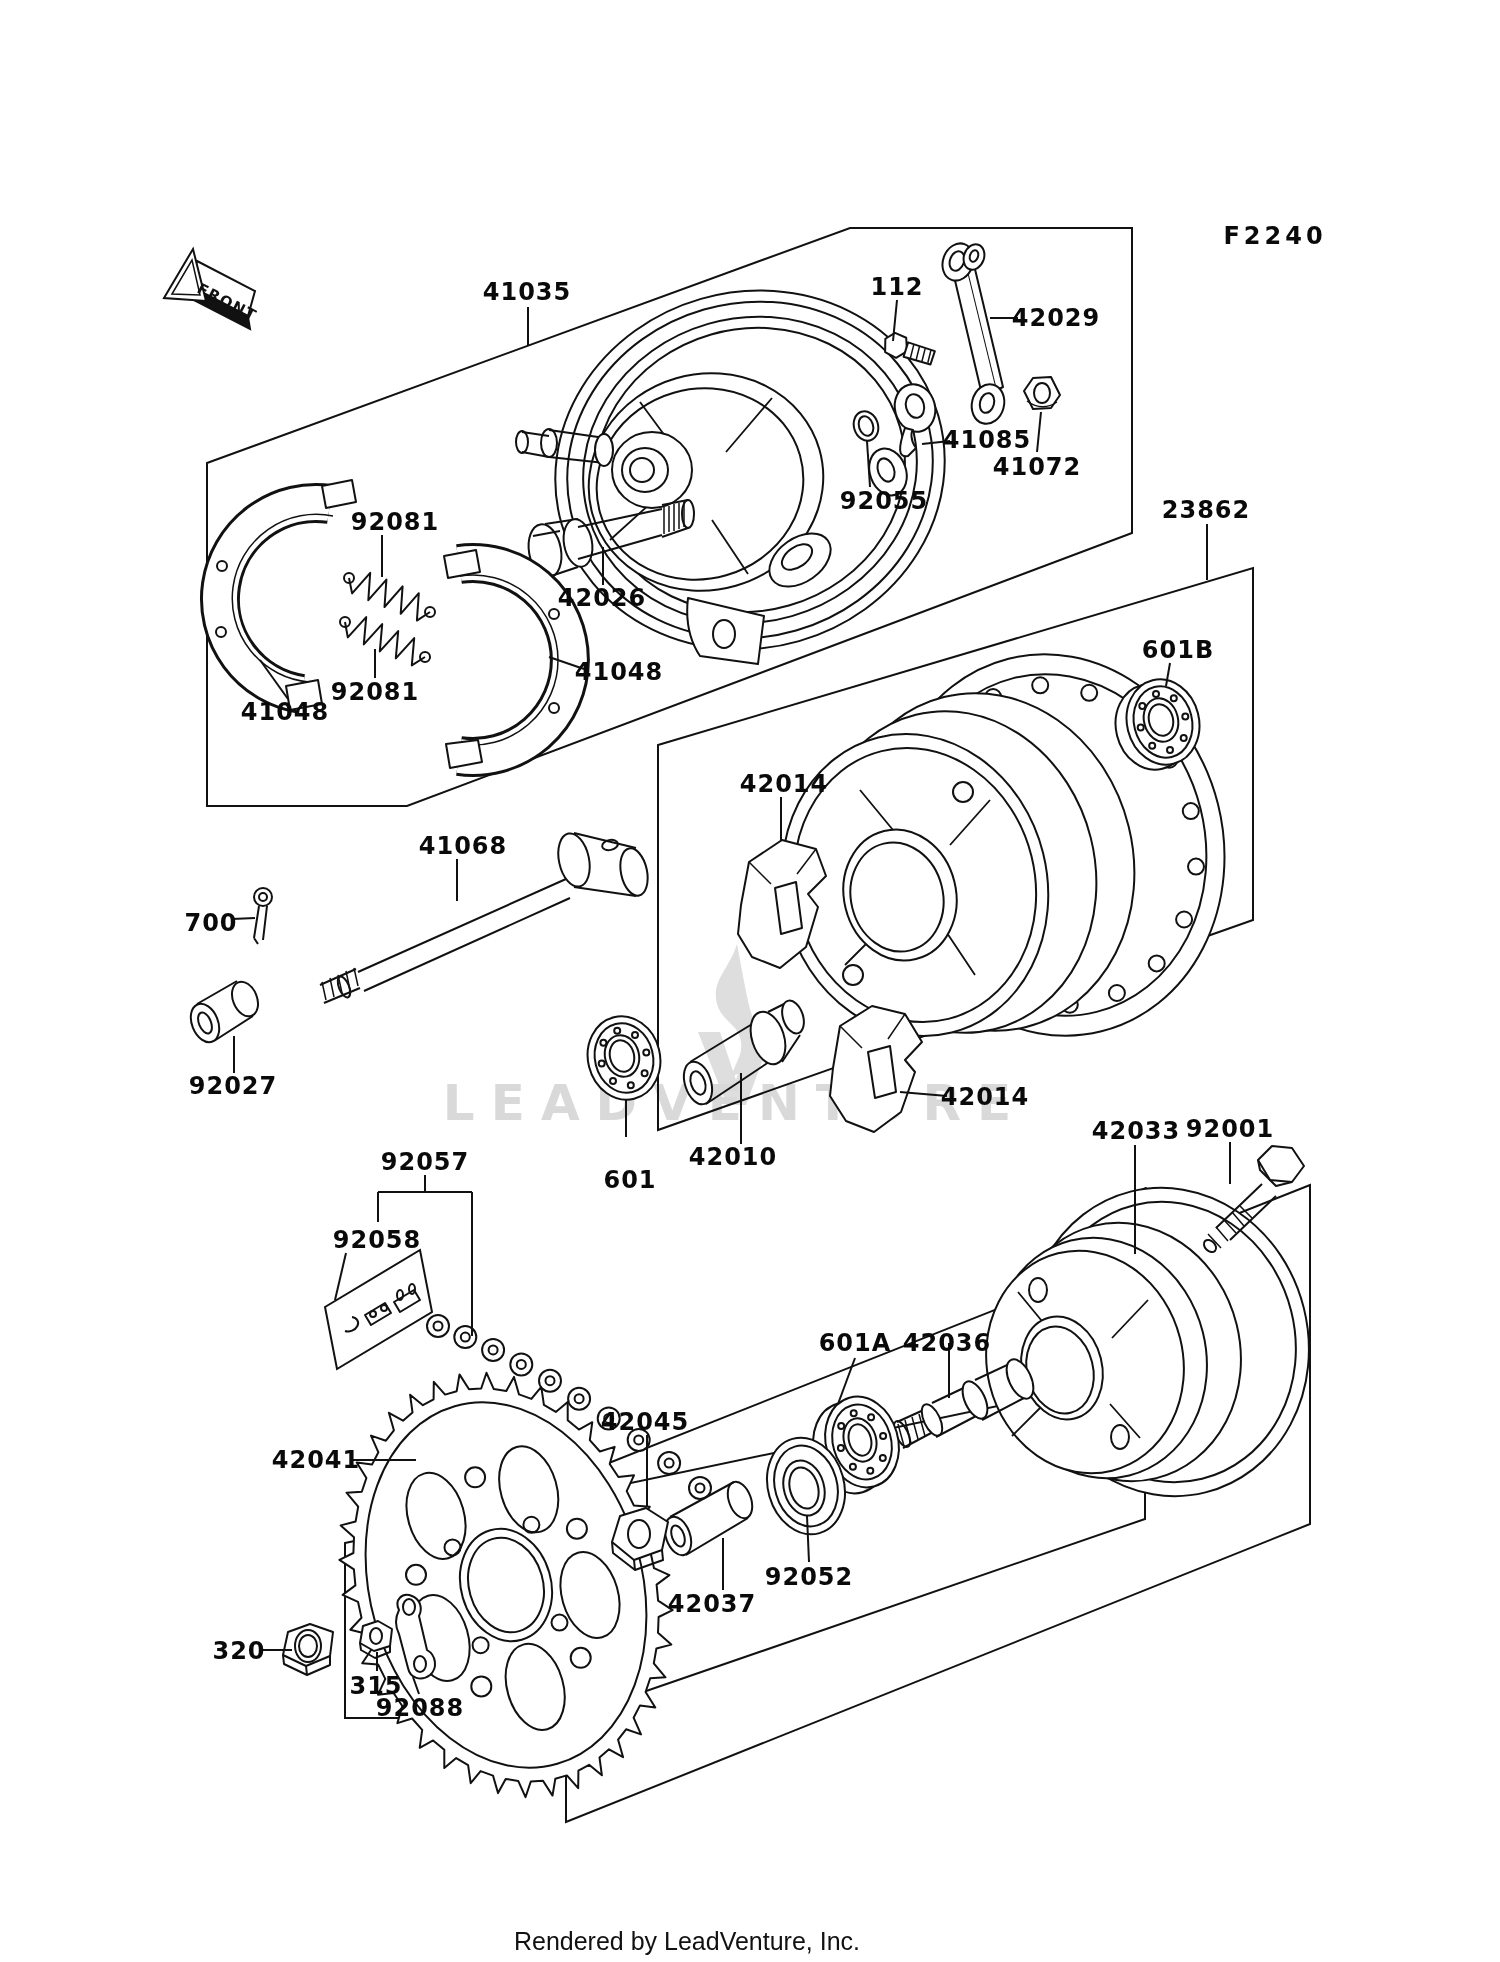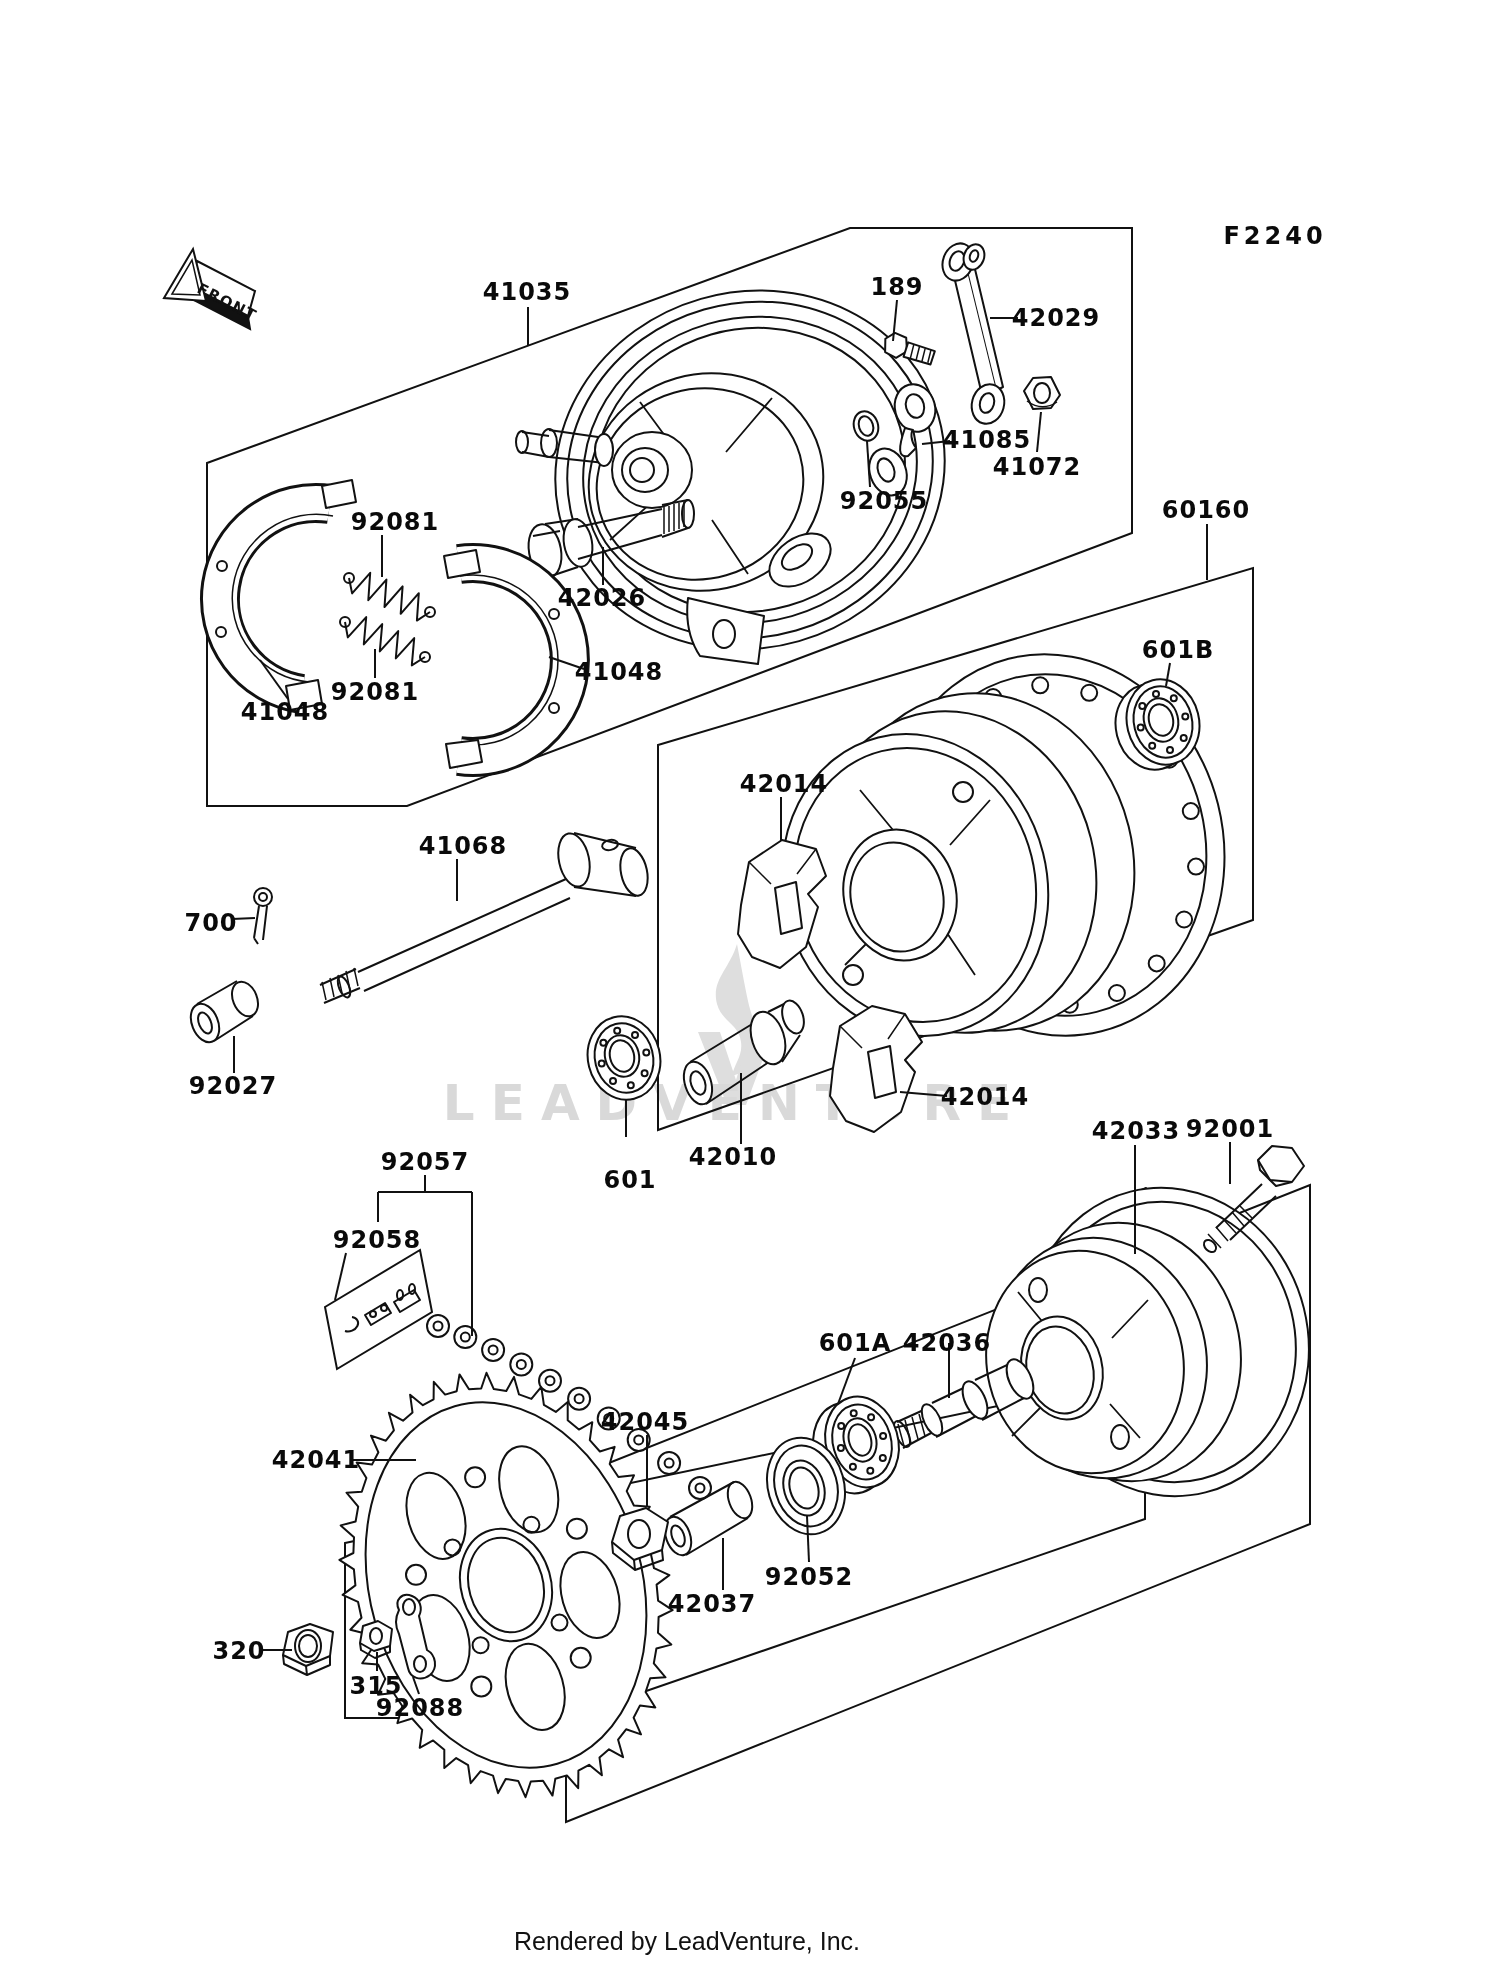--- a/index.html
+++ b/index.html
@@ -437,26 +437,26 @@
     <line x1="723" y1="1590" x2="723" y2="1538"></line>
     <line x1="263" y1="1650" x2="292" y2="1650"></line>
     <line x1="377" y1="1671" x2="377" y2="1652"></line>
     <line x1="419" y1="1694" x2="413" y2="1677"></line>
   </g>
 </svg>
 
 <div id="figure-code">F2240</div>
 <div id="labels">
       <div class="part-label" style="left: 527px; top: 292px; text-align: right;">41035</div>
-      <div class="part-label" style="left: 897px; top: 287px;">189</div>
+      <div class="part-label" style="left: 897px; top: 287px;">112</div>
       <div class="part-label" style="left: 1056px; top: 318px;">42029</div>
       <div class="part-label" style="left: 987px; top: 440px;">41085</div>
       <div class="part-label" style="left: 1037px; top: 467px;">41072</div>
       <div class="part-label" style="left: 884px; top: 501px;">92055</div>
-      <div class="part-label" style="left: 1206px; top: 510px;">60160</div>
+      <div class="part-label" style="left: 1206px; top: 510px;">23862</div>
       <div class="part-label" style="left: 395px; top: 522px;">92081</div>
       <div class="part-label" style="left: 602px; top: 598px;">42026</div>
       <div class="part-label" style="left: 1178px; top: 650px;">601B</div>
       <div class="part-label" style="left: 619px; top: 672px;">41048</div>
       <div class="part-label" style="left: 375px; top: 692px;">92081</div>
       <div class="part-label" style="left: 285px; top: 712px;">41048</div>
       <div class="part-label" style="left: 784px; top: 784px;">42014</div>
       <div class="part-label" style="left: 463px; top: 846px;">41068</div>
       <div class="part-label" style="left: 211px; top: 923px;">700</div>
       <div class="part-label" style="left: 233px; top: 1086px;">92027</div>

